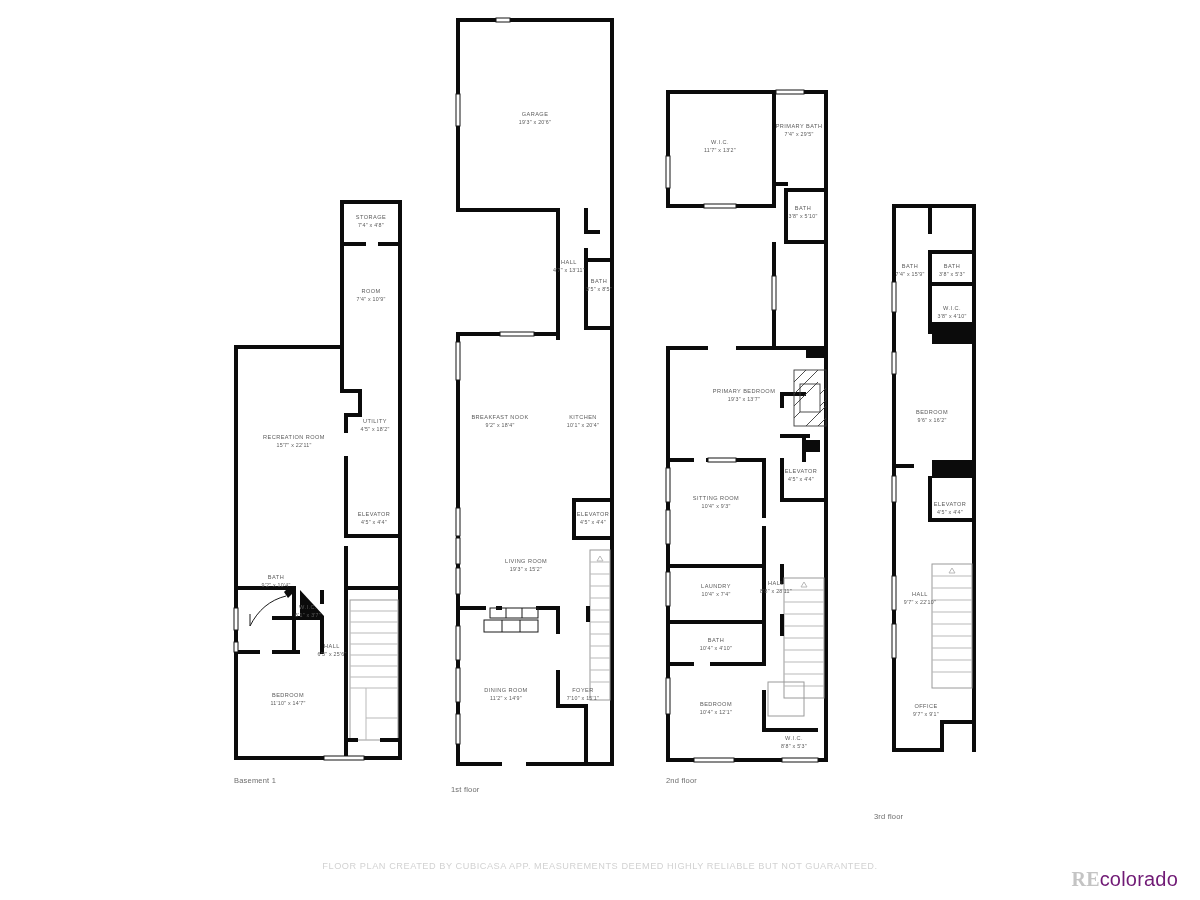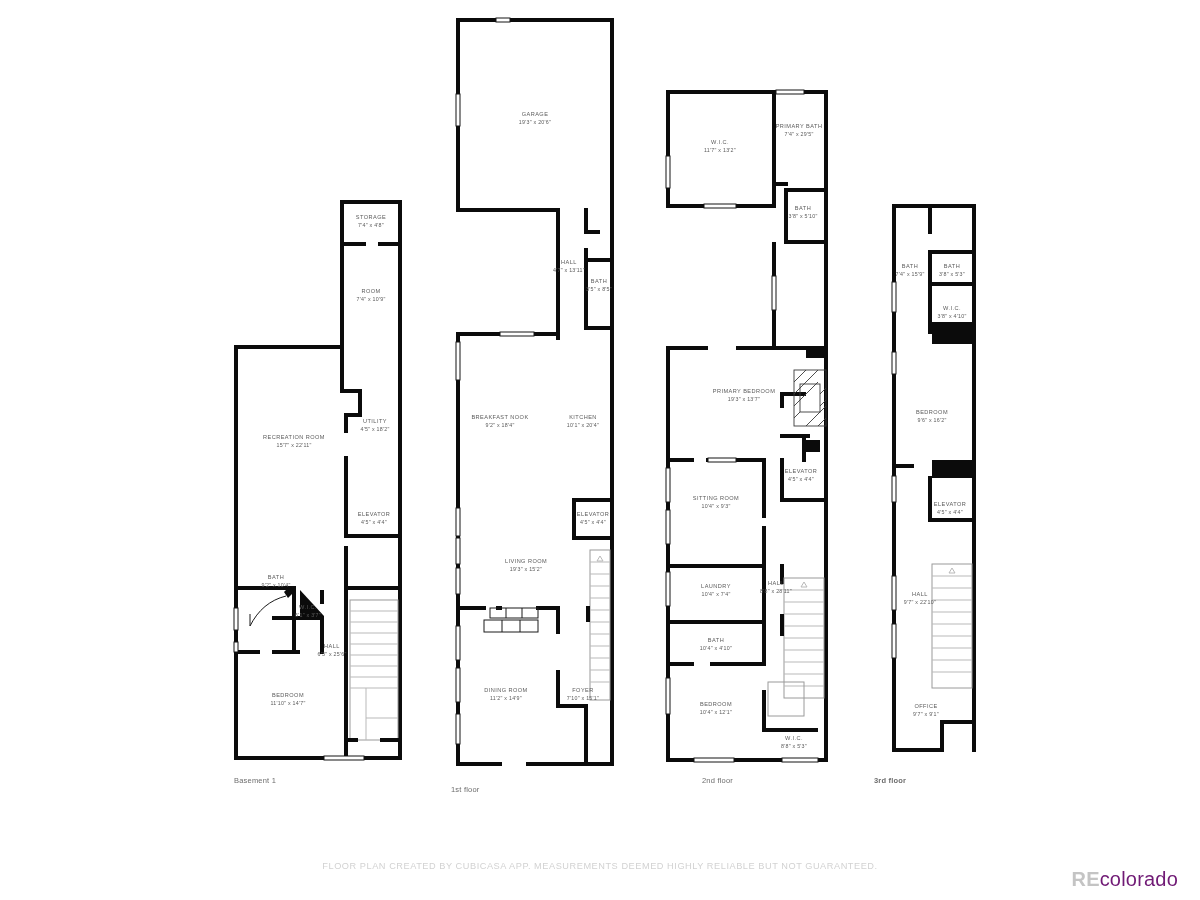--- a/index.html
+++ b/index.html
@@ -28,21 +28,21 @@
     letter-spacing:.2px;white-space:nowrap;
   }
   #disclaimer{
     position:absolute;left:0;top:861px;width:1200px;text-align:center;
     font-size:9.2px;color:#d2d2d2;letter-spacing:.55px;white-space:nowrap;
   }
   #brand{
     position:absolute;right:22px;top:868px;
     font-size:20px;color:#c9c9c9;letter-spacing:.2px;white-space:nowrap;
   }
-  #brand .re{font-weight:bold;color:#c4c4c4;}
+  #brand .re{font-weight:bold;color:#c4c4c4;font-family:Liberation Serif, serif;}
   #brand .rest{font-weight:normal;color:#701a75;}
 </style>
 </head>
 <body>
 
 <div id="sheet">
 
   <div class="plan" style="left:228px;top:190px;">
     <svg width="200" height="580" viewBox="0 0 200 580">
       <g>
@@ -422,22 +422,22 @@
         <text class="nm" x="54" y="400">HALL</text>
         <text class="dm" x="54" y="408">9'7" x 22'10"</text>
         <text class="nm" x="60" y="512">OFFICE</text>
         <text class="dm" x="60" y="520">9'7" x 9'1"</text>
       </g>
     </svg>
   </div>
 
   <div class="floorlabel" style="left:234px;top:776px;">Basement 1</div>
   <div class="floorlabel" style="left:451px;top:776px;margin-top:9px;">1st floor</div>
-  <div class="floorlabel" style="left:702px;top:776px;text-align:center;">2nd floor</div>
-  <div class="floorlabel" style="left:874px;top:776px;font-weight:bold;">3rd floor</div>
+  <div class="floorlabel" style="left:666px;top:776px;text-align:center;">2nd floor</div>
+  <div class="floorlabel" style="left:874px;top:812px;">3rd floor</div>
 
   <div id="disclaimer">FLOOR PLAN CREATED BY CUBICASA APP. MEASUREMENTS DEEMED HIGHLY RELIABLE BUT NOT GUARANTEED.</div>
 
   <div id="brand">
     <span class="re">RE</span><span class="rest">colorado</span>
   </div>
 
 </div>
 
 </body></html>

